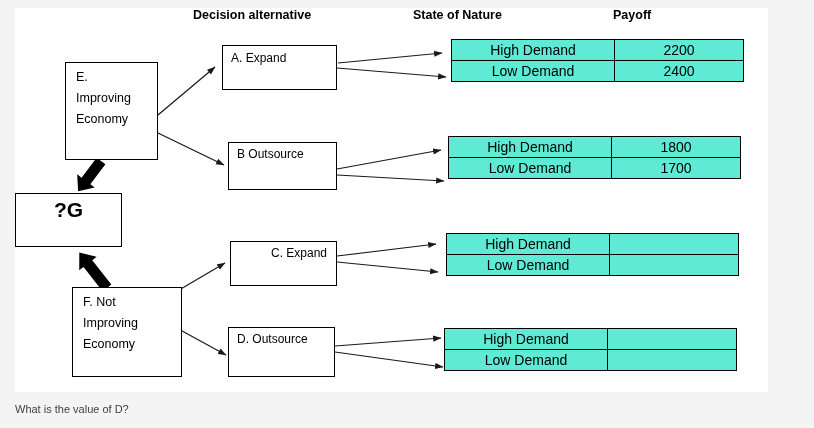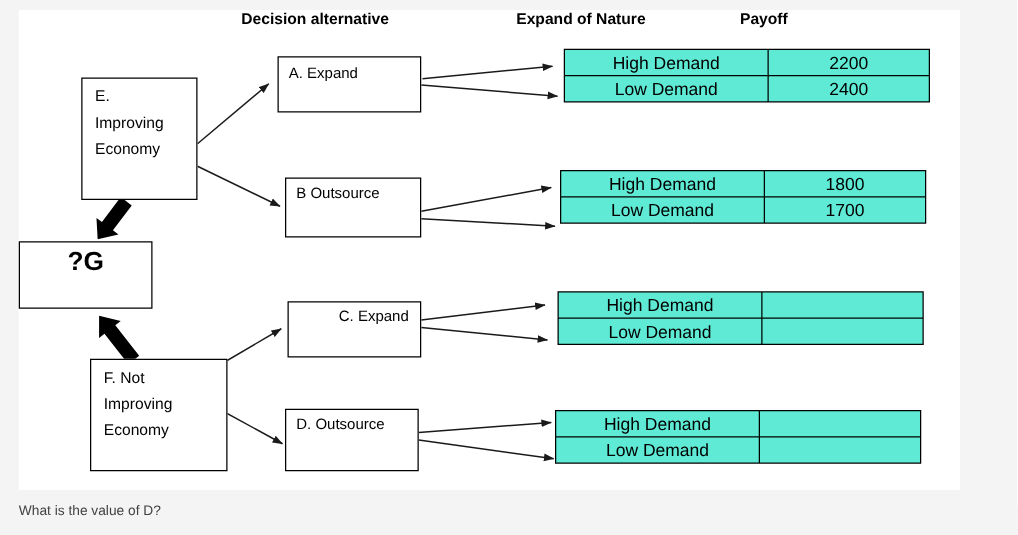--- a/index.html
+++ b/index.html
@@ -14,21 +14,21 @@
     position:absolute; left:15px; top:8px; width:753px; height:384px;
     background:#ffffff; z-index:0;
   }
   .overlay { position:absolute; left:0; top:0; width:814px; height:428px; z-index:1; }
   .hdr {
     position:absolute; z-index:2; font-weight:bold; font-size:12.5px;
     white-space:nowrap;
   }
   .hdr-decision { left:193px; top:8px; }
   .hdr-state   { left:413px; top:8px; }
-  .hdr-payoff  { left:592px; top:8px;text-align:right; }
+  .hdr-payoff  { left:613px; top:8px;text-align:right; }
   .box {
     position:absolute; z-index:2; box-sizing:border-box;
     border:1px solid #000; background:#fff;
     font-size:12px; padding:5px 4px 0 8px; white-space:nowrap;
   }
   .box-a { left:222px; top:45px;  width:115px; height:45px; }
   .box-b { left:228px; top:142px; width:109px; height:48px; padding-top:4px; }
   .box-c { left:230px; top:241px; width:107px; height:45px; padding-top:4px;padding-left:40px; }
   .box-d { left:228px; top:327px; width:107px; height:50px; padding-top:4px; }
   .box-multi {
@@ -84,21 +84,21 @@
     <line class="ink" x1="337" y1="256" x2="436" y2="244" marker-end="url(#ah)"></line>
     <line class="ink" x1="337" y1="262" x2="438" y2="272" marker-end="url(#ah)"></line>
     <line class="ink" x1="335" y1="346" x2="441" y2="338" marker-end="url(#ah)"></line>
     <line class="ink" x1="335" y1="352" x2="443" y2="367" marker-end="url(#ah)"></line>
 
     <path fill="#000" transform="translate(101,161) rotate(127)" d="M0,-5.5 L25,-5.5 L25,-11 L38,0 L25,11 L25,5.5 L0,5.5 Z"></path>
     <path fill="#000" transform="translate(107,288) rotate(-128)" d="M0,-5.5 L31,-5.5 L31,-11 L45,0 L31,11 L31,5.5 L0,5.5 Z"></path>
   </svg>
 
   <div class="hdr hdr-decision">Decision alternative</div>
-  <div class="hdr hdr-state">Expand of Nature</div>
+  <div class="hdr hdr-state">State of Nature</div>
   <div class="hdr hdr-payoff">Payoff</div>
 
   <div class="box box-multi box-e">E.
 Improving
 Economy</div>
   <div class="box box-g">?G</div>
   <div class="box box-multi box-f">F. Not
 Improving
 Economy</div>
 

